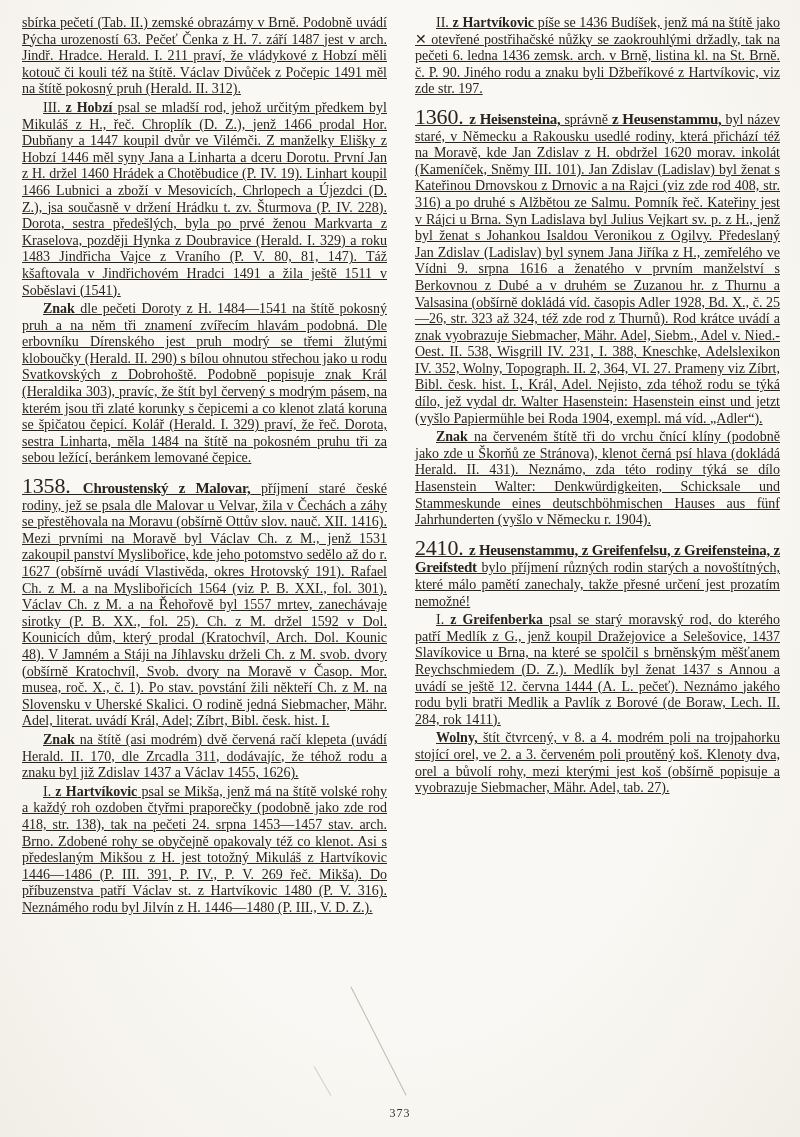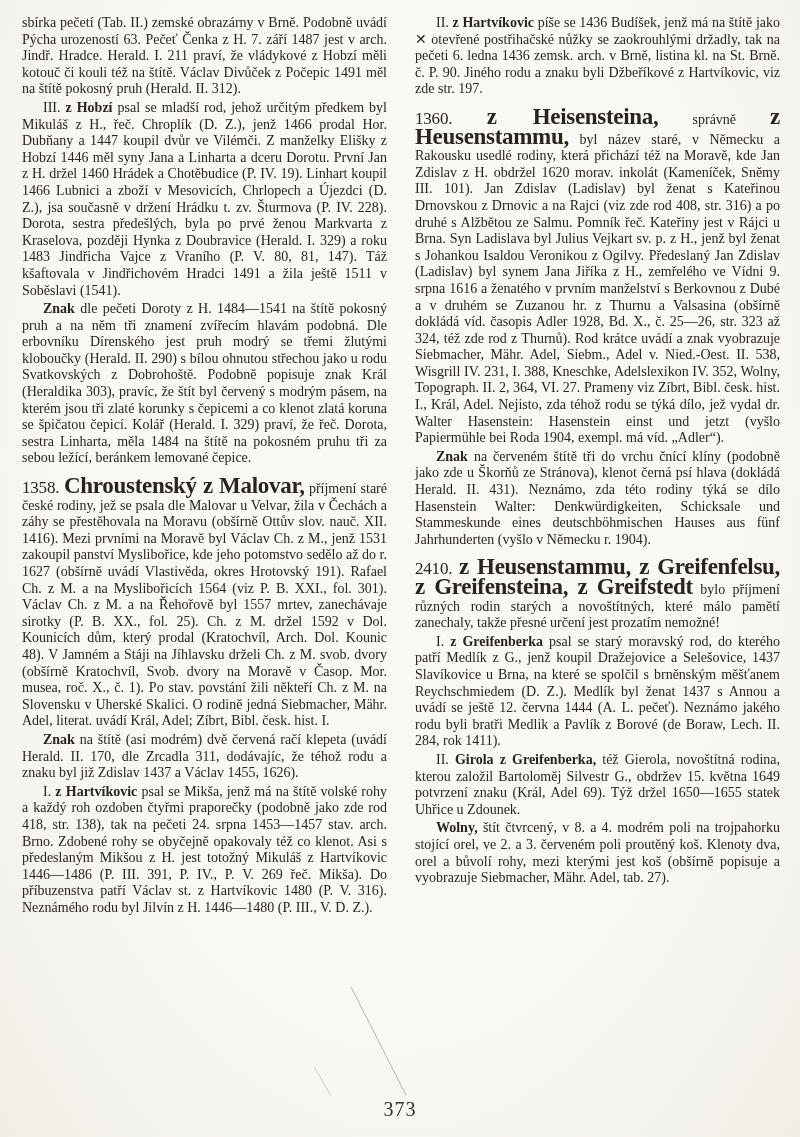--- a/index.html
+++ b/index.html
@@ -10,37 +10,38 @@
   }
   .page{
     position:relative;width:800px;height:1137px;overflow:hidden;
     background:#f8f6f1;
     background-image:radial-gradient(ellipse at 50% 40%, #faf8f4 60%, #f1eee7 100%);
     color:#29241e;
   }
   .columns{
     display:flex;gap:28px;
     padding:13px 20px 0 22px;
+    text-decoration:underline;
   }
   .col{
     flex:1 1 0;min-width:0;
     font-size:14px;line-height:16.6px;
     text-align:justify;
     hyphens:auto;-webkit-hyphens:auto;
   }
   p.para{margin:2px 0 0 0;text-indent:1.5em;}
   p.no-indent{text-indent:0;}
   p.entry{text-indent:0;margin-top:11px;}
   .seg-plain{font-weight:400;}
   .seg-bold{font-weight:700;}
-  .seg-lead{font-size:17px;font-weight:400;letter-spacing:-0.2px;}
-  .seg-leadbold{font-size:23px;font-weight:700;letter-spacing:-0.3px;}
+  .seg-lead{font-size:22px;font-weight:400;letter-spacing:-0.2px;}
+  .seg-leadbold{font-size:15px;font-weight:700;letter-spacing:-0.3px;}
   .page-number{
     position:absolute;left:0;bottom:16px;width:100%;
-    text-align:center;font-size:20px;letter-spacing:1px;color:#35302a;
+    text-align:center;font-size:12px;letter-spacing:1px;color:#35302a;
   }
   .scratch{
     position:absolute;background:#8d8779;opacity:.55;border-radius:1px;
   }
   .scratch-1{left:378px;top:980px;width:1px;height:122px;transform:rotate(-27deg);}
   .scratch-2{left:322px;top:1064px;width:1px;height:34px;transform:rotate(-30deg);opacity:.35;}
 </style>
 </head>
 <body>
 
@@ -53,21 +54,20 @@
         <p class="para entry no-indent"><span class="seg-lead">1358. </span><span class="seg-leadbold">Chroustenský z Malovar,</span><span class="seg-plain"> příjmení staré české rodiny, jež se psala dle Malovar u Velvar, žila v Čechách a záhy se přestěhovala na Moravu (obšírně Ottův slov. nauč. XII. 1416). Mezi prvními na Moravě byl Václav Ch. z M., jenž 1531 zakoupil panství Myslibořice, kde jeho potomstvo sedělo až do r. 1627 (obšírně uvádí Vlastivěda, okres Hrotovský 191). Rafael Ch. z M. a na Myslibořicích 1564 (viz P. B. XXI., fol. 301). Václav Ch. z M. a na Řehořově byl 1557 mrtev, zanechávaje sirotky (P. B. XX., fol. 25). Ch. z M. držel 1592 v Dol. Kounicích dům, který prodal (Kratochvíl, Arch. Dol. Kounic 48). V Jamném a Stáji na Jíhlavsku drželi Ch. z M. svob. dvory (obšírně Kratochvíl, Svob. dvory na Moravě v Časop. Mor. musea, roč. X., č. 1). Po stav. povstání žili někteří Ch. z M. na Slovensku v Uherské Skalici. O rodině jedná Siebmacher, Mähr. Adel, literat. uvádí Král, Adel; Zíbrt, Bibl. česk. hist. I.</span></p>
         <p class="para"><span class="seg-bold">Znak</span><span class="seg-plain"> na štítě (asi modrém) dvě červená račí klepeta (uvádí Herald. II. 170, dle Zrcadla 311, dodávajíc, že téhož rodu a znaku byl již Zdislav 1437 a Václav 1455, 1626).</span></p>
         <p class="para"><span class="seg-plain">I. </span><span class="seg-bold">z Hartvíkovic</span><span class="seg-plain"> psal se Mikša, jenž má na štítě volské rohy a každý roh ozdoben čtyřmi praporečky (podobně jako zde rod 418, str. 138), tak na pečeti 24. srpna 1453—1457 stav. arch. Brno. Zdobené rohy se obyčejně opakovaly též co klenot. Asi s předeslaným Mikšou z H. jest totožný Mikuláš z Hartvíkovic 1446—1486 (P. III. 391, P. IV., P. V. 269 řeč. Mikša). Do příbuzenstva patří Václav st. z Hartvíkovic 1480 (P. V. 316). Neznámého rodu byl Jilvín z H. 1446—1480 (P. III., V. D. Z.).</span></p>
       </div>
     <div class="col">
         <p class="para"><span class="seg-plain">II. </span><span class="seg-bold">z Hartvíkovic</span><span class="seg-plain"> píše se 1436 Budíšek, jenž má na štítě jako ✕ otevřené postřihačské nůžky se zaokrouhlými držadly, tak na pečeti 6. ledna 1436 zemsk. arch. v Brně, listina kl. na St. Brně. č. P. 90. Jiného rodu a znaku byli Džbeříkové z Hartvíkovic, viz zde str. 197.</span></p>
         <p class="para entry no-indent"><span class="seg-lead">1360. </span><span class="seg-leadbold">z Heisensteina,</span><span class="seg-plain"> správně </span><span class="seg-leadbold">z Heusenstammu,</span><span class="seg-plain"> byl název staré, v Německu a Rakousku usedlé rodiny, která přichází též na Moravě, kde Jan Zdislav z H. obdržel 1620 morav. inkolát (Kameníček, Sněmy III. 101). Jan Zdislav (Ladislav) byl ženat s Kateřinou Drnovskou z Drnovic a na Rajci (viz zde rod 408, str. 316) a po druhé s Alžbětou ze Salmu. Pomník řeč. Kateřiny jest v Rájci u Brna. Syn Ladislava byl Julius Vejkart sv. p. z H., jenž byl ženat s Johankou Isaldou Veronikou z Ogilvy. Předeslaný Jan Zdislav (Ladislav) byl synem Jana Jiříka z H., zemřelého ve Vídni 9. srpna 1616 a ženatého v prvním manželství s Berkovnou z Dubé a v druhém se Zuzanou hr. z Thurnu a Valsasina (obšírně dokládá víd. časopis Adler 1928, Bd. X., č. 25—26, str. 323 až 324, též zde rod z Thurnů). Rod krátce uvádí a znak vyobrazuje Siebmacher, Mähr. Adel, Siebm., Adel v. Nied.-Oest. II. 538, Wisgrill IV. 231, I. 388, Kneschke, Adelslexikon IV. 352, Wolny, Topograph. II. 2, 364, VI. 27. Prameny viz Zíbrt, Bibl. česk. hist. I., Král, Adel. Nejisto, zda téhož rodu se týká dílo, jež vydal dr. Walter Hasenstein: Hasenstein einst und jetzt (vyšlo Papiermühle bei Roda 1904, exempl. má víd. „Adler“).</span></p>
         <p class="para"><span class="seg-bold">Znak</span><span class="seg-plain"> na červeném štítě tři do vrchu čnící klíny (podobně jako zde u Škorňů ze Stránova), klenot černá psí hlava (dokládá Herald. II. 431). Neznámo, zda této rodiny týká se dílo Hasenstein Walter: Denkwürdigkeiten, Schicksale und Stammeskunde eines deutschböhmischen Hauses aus fünf Jahrhunderten (vyšlo v Německu r. 1904).</span></p>
         <p class="para entry no-indent"><span class="seg-lead">2410. </span><span class="seg-leadbold">z Heusenstammu, z Greifenfelsu, z Greifensteina, z Greifstedt</span><span class="seg-plain"> bylo příjmení různých rodin starých a novoštítných, které málo pamětí zanechaly, takže přesné určení jest prozatím nemožné!</span></p>
         <p class="para"><span class="seg-plain">I. </span><span class="seg-bold">z Greifenberka</span><span class="seg-plain"> psal se starý moravský rod, do kterého patří Medlík z G., jenž koupil Dražejovice a Selešovice, 1437 Slavíkovice u Brna, na které se spolčil s brněnským měšťanem Reychschmiedem (D. Z.). Medlík byl ženat 1437 s Annou a uvádí se ještě 12. června 1444 (A. L. pečeť). Neznámo jakého rodu byli bratři Medlik a Pavlík z Borové (de Boraw, Lech. II. 284, rok 1411).</span></p>
-        <p class="para"><span class="seg-plain">II. </span><span class="seg-bold">Girola z Greifenberka,</span><span class="seg-plain"> též Gierola, novoštítná rodina, kterou založil Bartoloměj Silvestr G., obdržev 15. května 1649 potvrzení znaku (Král, Adel 69). Týž držel 1650—1655 statek Uhřice u Zdounek.</span></p>
         <p class="para"><span class="seg-bold">Wolny,</span><span class="seg-plain"> štít čtvrcený, v 8. a 4. modrém poli na trojpahorku stojící orel, ve 2. a 3. červeném poli proutěný koš. Klenoty dva, orel a bůvolí rohy, mezi kterými jest koš (obšírně popisuje a vyobrazuje Siebmacher, Mähr. Adel, tab. 27).</span></p>
       </div>
   </div>
 
   <div class="scratch scratch-1"></div>
   <div class="scratch scratch-2"></div>
 
   <div class="page-number">373</div>
 </div>
 

